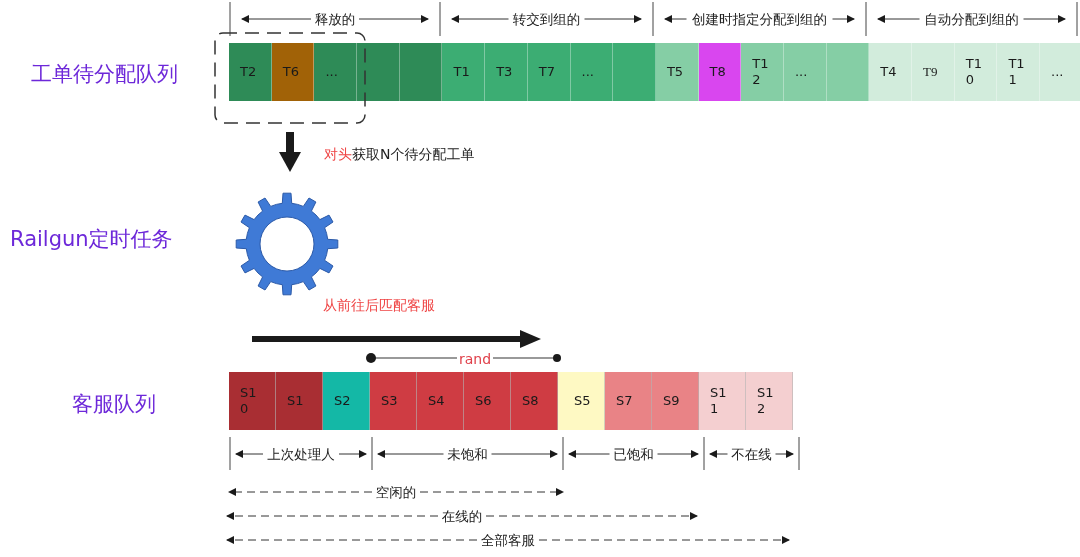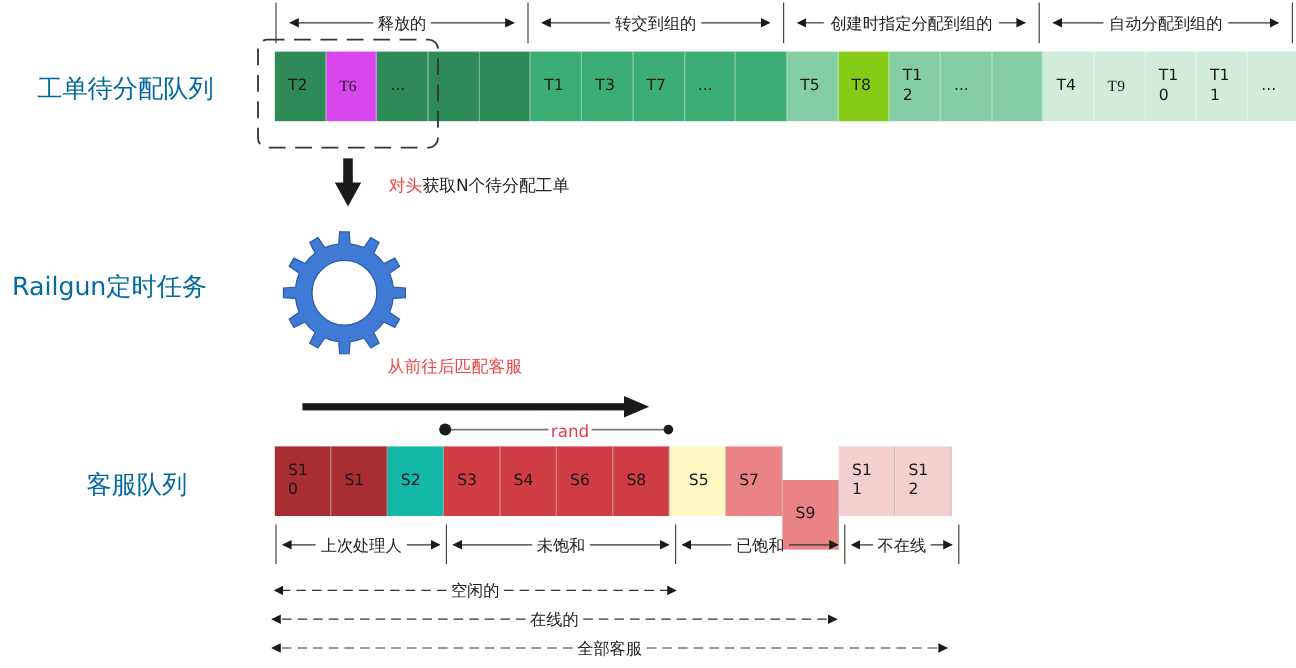--- a/index.html
+++ b/index.html
@@ -1,49 +1,49 @@
 <!DOCTYPE html>
 <html><head>
   <meta charset="utf-8">
   <style>
     html, body { margin: 0; padding: 0; background: #ffffff; }
     body { width: 1080px; height: 557px; position: relative; overflow: hidden;
            font-family: "DejaVu Sans", "Liberation Sans", sans-serif; color: #222; }
-    .row-label { position: absolute; font-size: 21px; color: #0369a1; white-space: nowrap; }
+    .row-label { position: absolute; font-size: 21px; color: #6d28d9; white-space: nowrap; }
     .queue { position: absolute; display: flex; }
     .cell { box-sizing: border-box; border-right: 1.5px solid rgba(255,255,255,0.35);
             display: flex; align-items: center; padding-left: 11px;
             font-size: 13px; line-height: 16px; color: #1a1a1a; white-space: pre; }
     .t-cell { width: 42.7px; height: 58px; }
     .s-cell { width: 47px; height: 58px; border-right: 1.5px solid rgba(180,180,180,0.6); }
     .note { position: absolute; font-size: 14px; white-space: nowrap; }
     .red { color: #ef4444; }
     svg { position: absolute; left: 0; top: 0; overflow: visible; }
     .seg-label { font-size: 13.5px; fill: #222; }
   </style>
 </head>
 <body>
 
 <div class="row-label" style="left:31px; top:60px;">工单待分配队列</div>
 <div class="row-label" style="left:10px; top:225px;">Railgun定时任务</div>
 <div class="row-label" style="left:72px; top:390px;">客服队列</div>
 
 <div class="queue" id="ticket-queue" style="left:229px; top:43px;">
     <div class="cell t-cell" style="background: rgb(46, 139, 87);">T2</div>
-    <div class="cell t-cell" style="background: #d946ef; font-family: Liberation Serif, serif;">T6</div>
+    <div class="cell t-cell" style="background: #a16207;">T6</div>
     <div class="cell t-cell" style="background: rgb(46, 139, 87);">...</div>
     <div class="cell t-cell" style="background: rgb(46, 139, 87);"></div>
     <div class="cell t-cell" style="background: rgb(46, 139, 87);"></div>
     <div class="cell t-cell" style="background: rgb(60, 173, 115);">T1</div>
     <div class="cell t-cell" style="background: rgb(60, 173, 115);">T3</div>
     <div class="cell t-cell" style="background: rgb(60, 173, 115);">T7</div>
     <div class="cell t-cell" style="background: rgb(60, 173, 115);">...</div>
     <div class="cell t-cell" style="background: rgb(60, 173, 115);"></div>
     <div class="cell t-cell" style="background: rgb(133, 206, 165);">T5</div>
-    <div class="cell t-cell" style="background: #84cc16; text-align: center;">T8</div>
+    <div class="cell t-cell" style="background: #d946ef; text-align: center;">T8</div>
     <div class="cell t-cell" style="background: rgb(133, 206, 165);">T1
 2</div>
     <div class="cell t-cell" style="background: rgb(133, 206, 165);">...</div>
     <div class="cell t-cell" style="background: rgb(133, 206, 165);"></div>
     <div class="cell t-cell" style="background: rgb(210, 236, 220);">T4</div>
     <div class="cell t-cell" style="background: rgb(210, 236, 220); font-family: Liberation Serif, serif;">T9</div>
     <div class="cell t-cell" style="background: rgb(210, 236, 220);">T1
 0</div>
     <div class="cell t-cell" style="background: rgb(210, 236, 220);">T1
 1</div>
@@ -54,21 +54,21 @@
     <div class="cell s-cell" style="background: rgb(169, 46, 51);">S1
 0</div>
     <div class="cell s-cell" style="background: rgb(169, 46, 51);">S1</div>
     <div class="cell s-cell" style="background: #14b8a6;">S2</div>
     <div class="cell s-cell" style="background: rgb(207, 60, 67);">S3</div>
     <div class="cell s-cell" style="background: rgb(207, 60, 67);">S4</div>
     <div class="cell s-cell" style="background: rgb(207, 60, 67);">S6</div>
     <div class="cell s-cell" style="background: rgb(207, 60, 67);">S8</div>
     <div class="cell s-cell" style="background: #fef9c3; padding-left: 16px;">S5</div>
     <div class="cell s-cell" style="background: rgb(233, 131, 134);">S7</div>
-    <div class="cell s-cell" style="background: rgb(233, 131, 134); margin-top: 28px;">S9</div>
+    <div class="cell s-cell" style="background: rgb(233, 131, 134);">S9</div>
     <div class="cell s-cell" style="background: rgb(244, 207, 208);">S1
 1</div>
     <div class="cell s-cell" style="background: rgb(244, 207, 208);">S1
 2</div>
   </div>
 
 <div class="note" style="left:324px; top:146px;">
   <span class="red">对头</span><span>获取N个待分配工单</span>
 </div>
 <div class="note red" style="left:323px; top:297px;">从前往后匹配客服</div>

